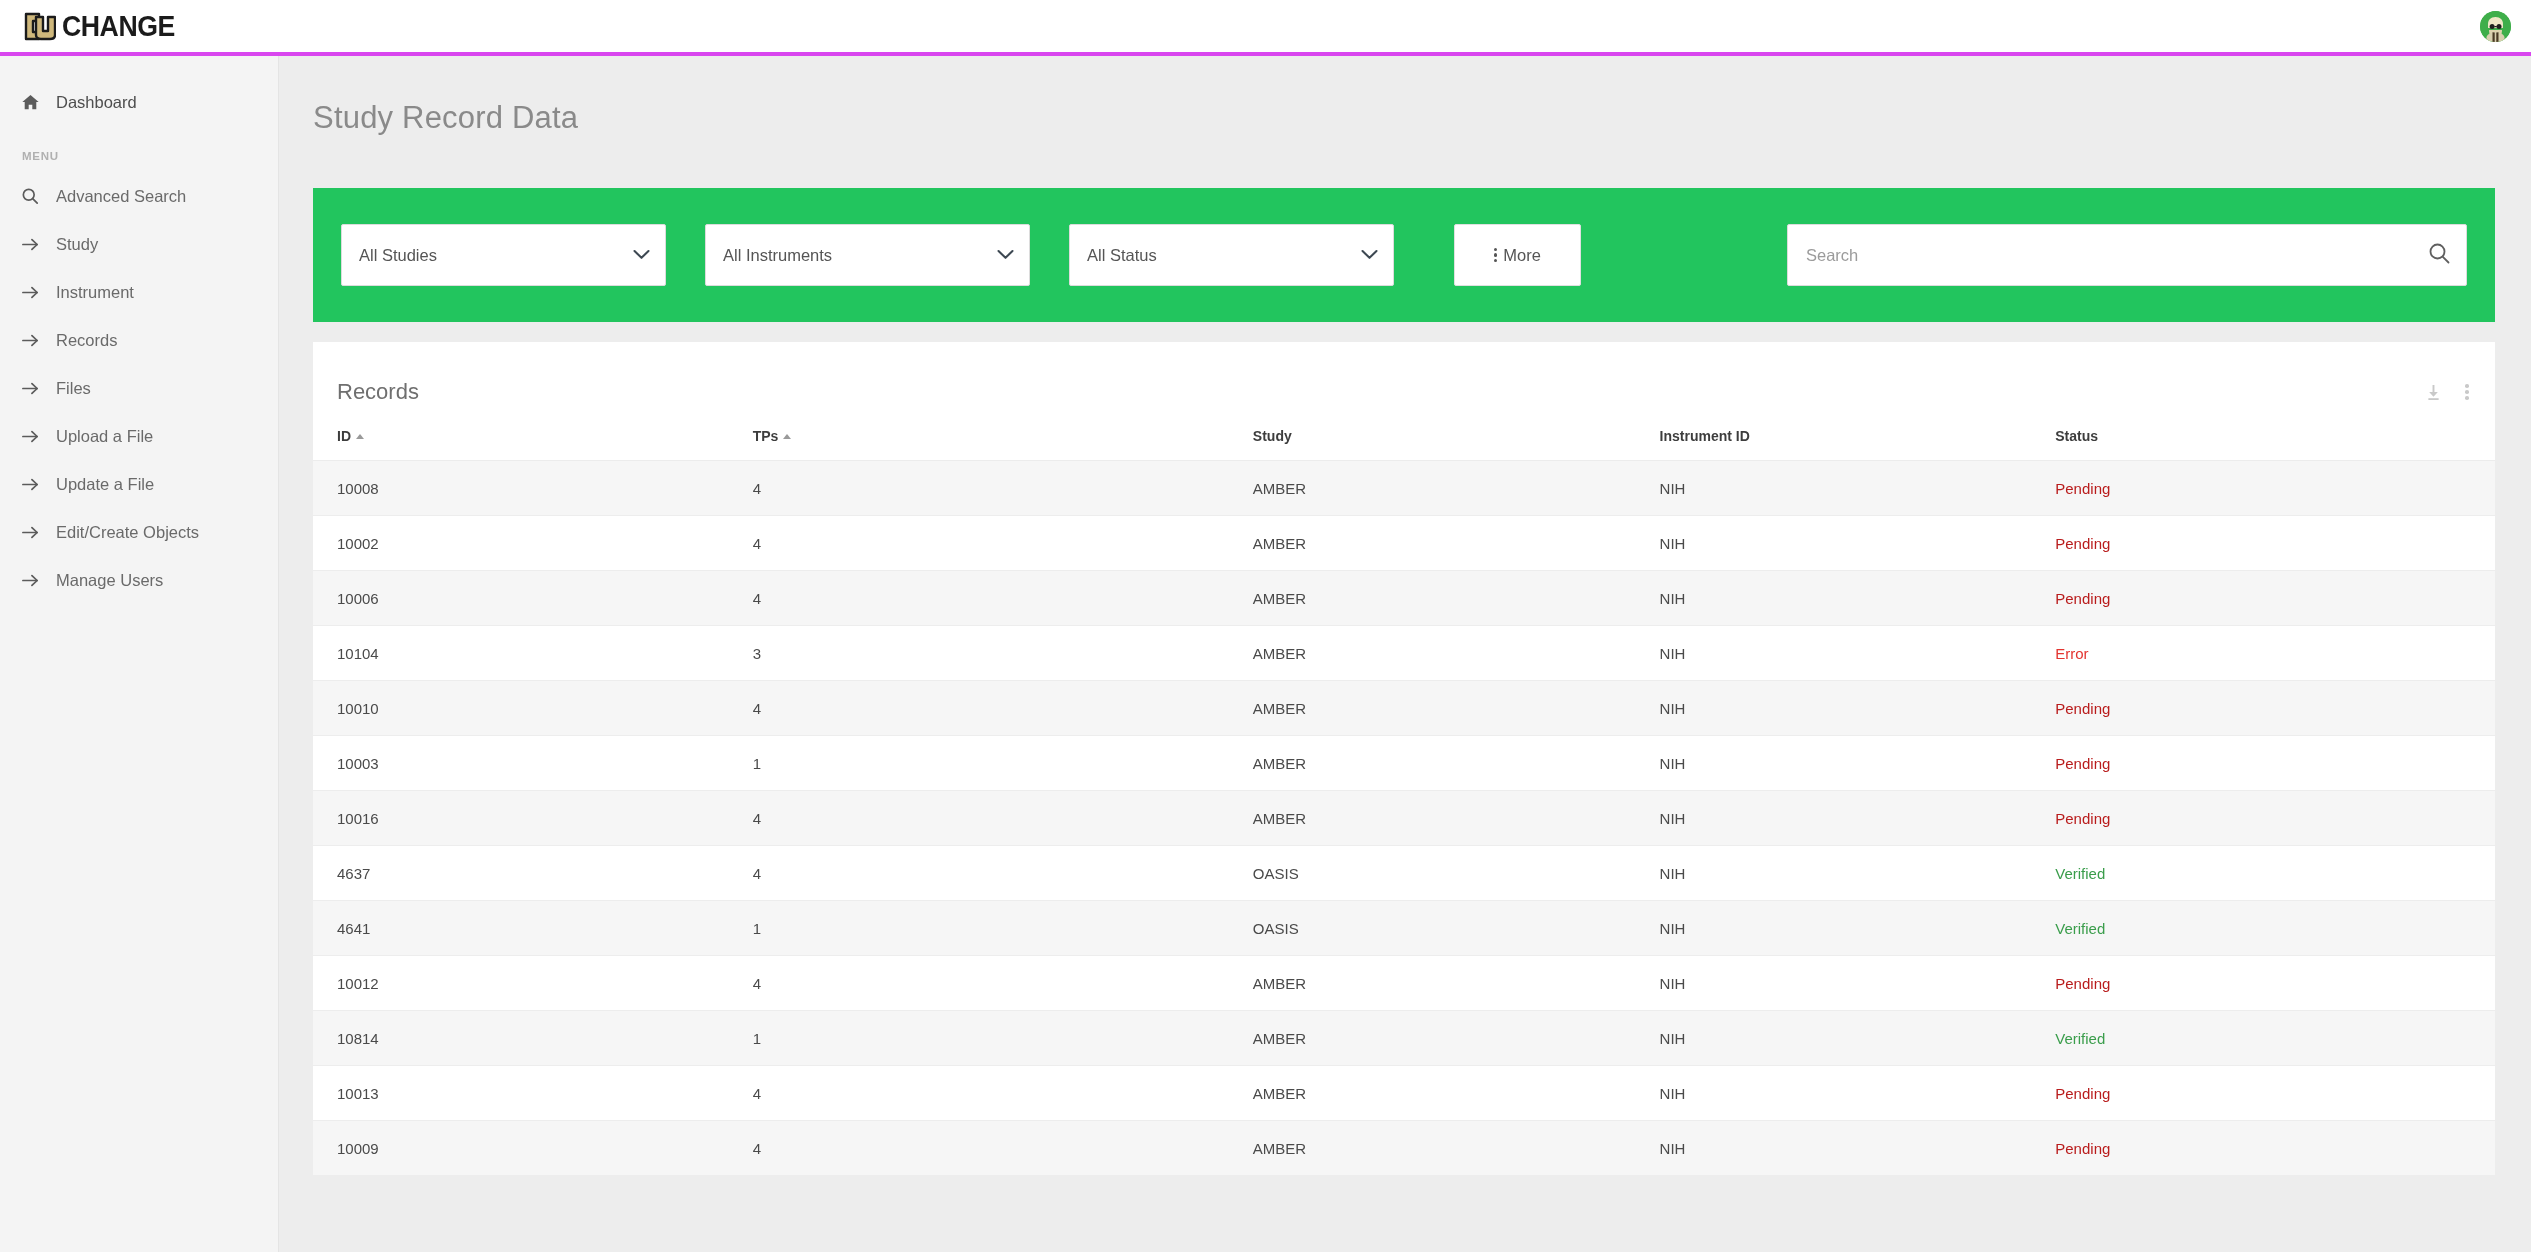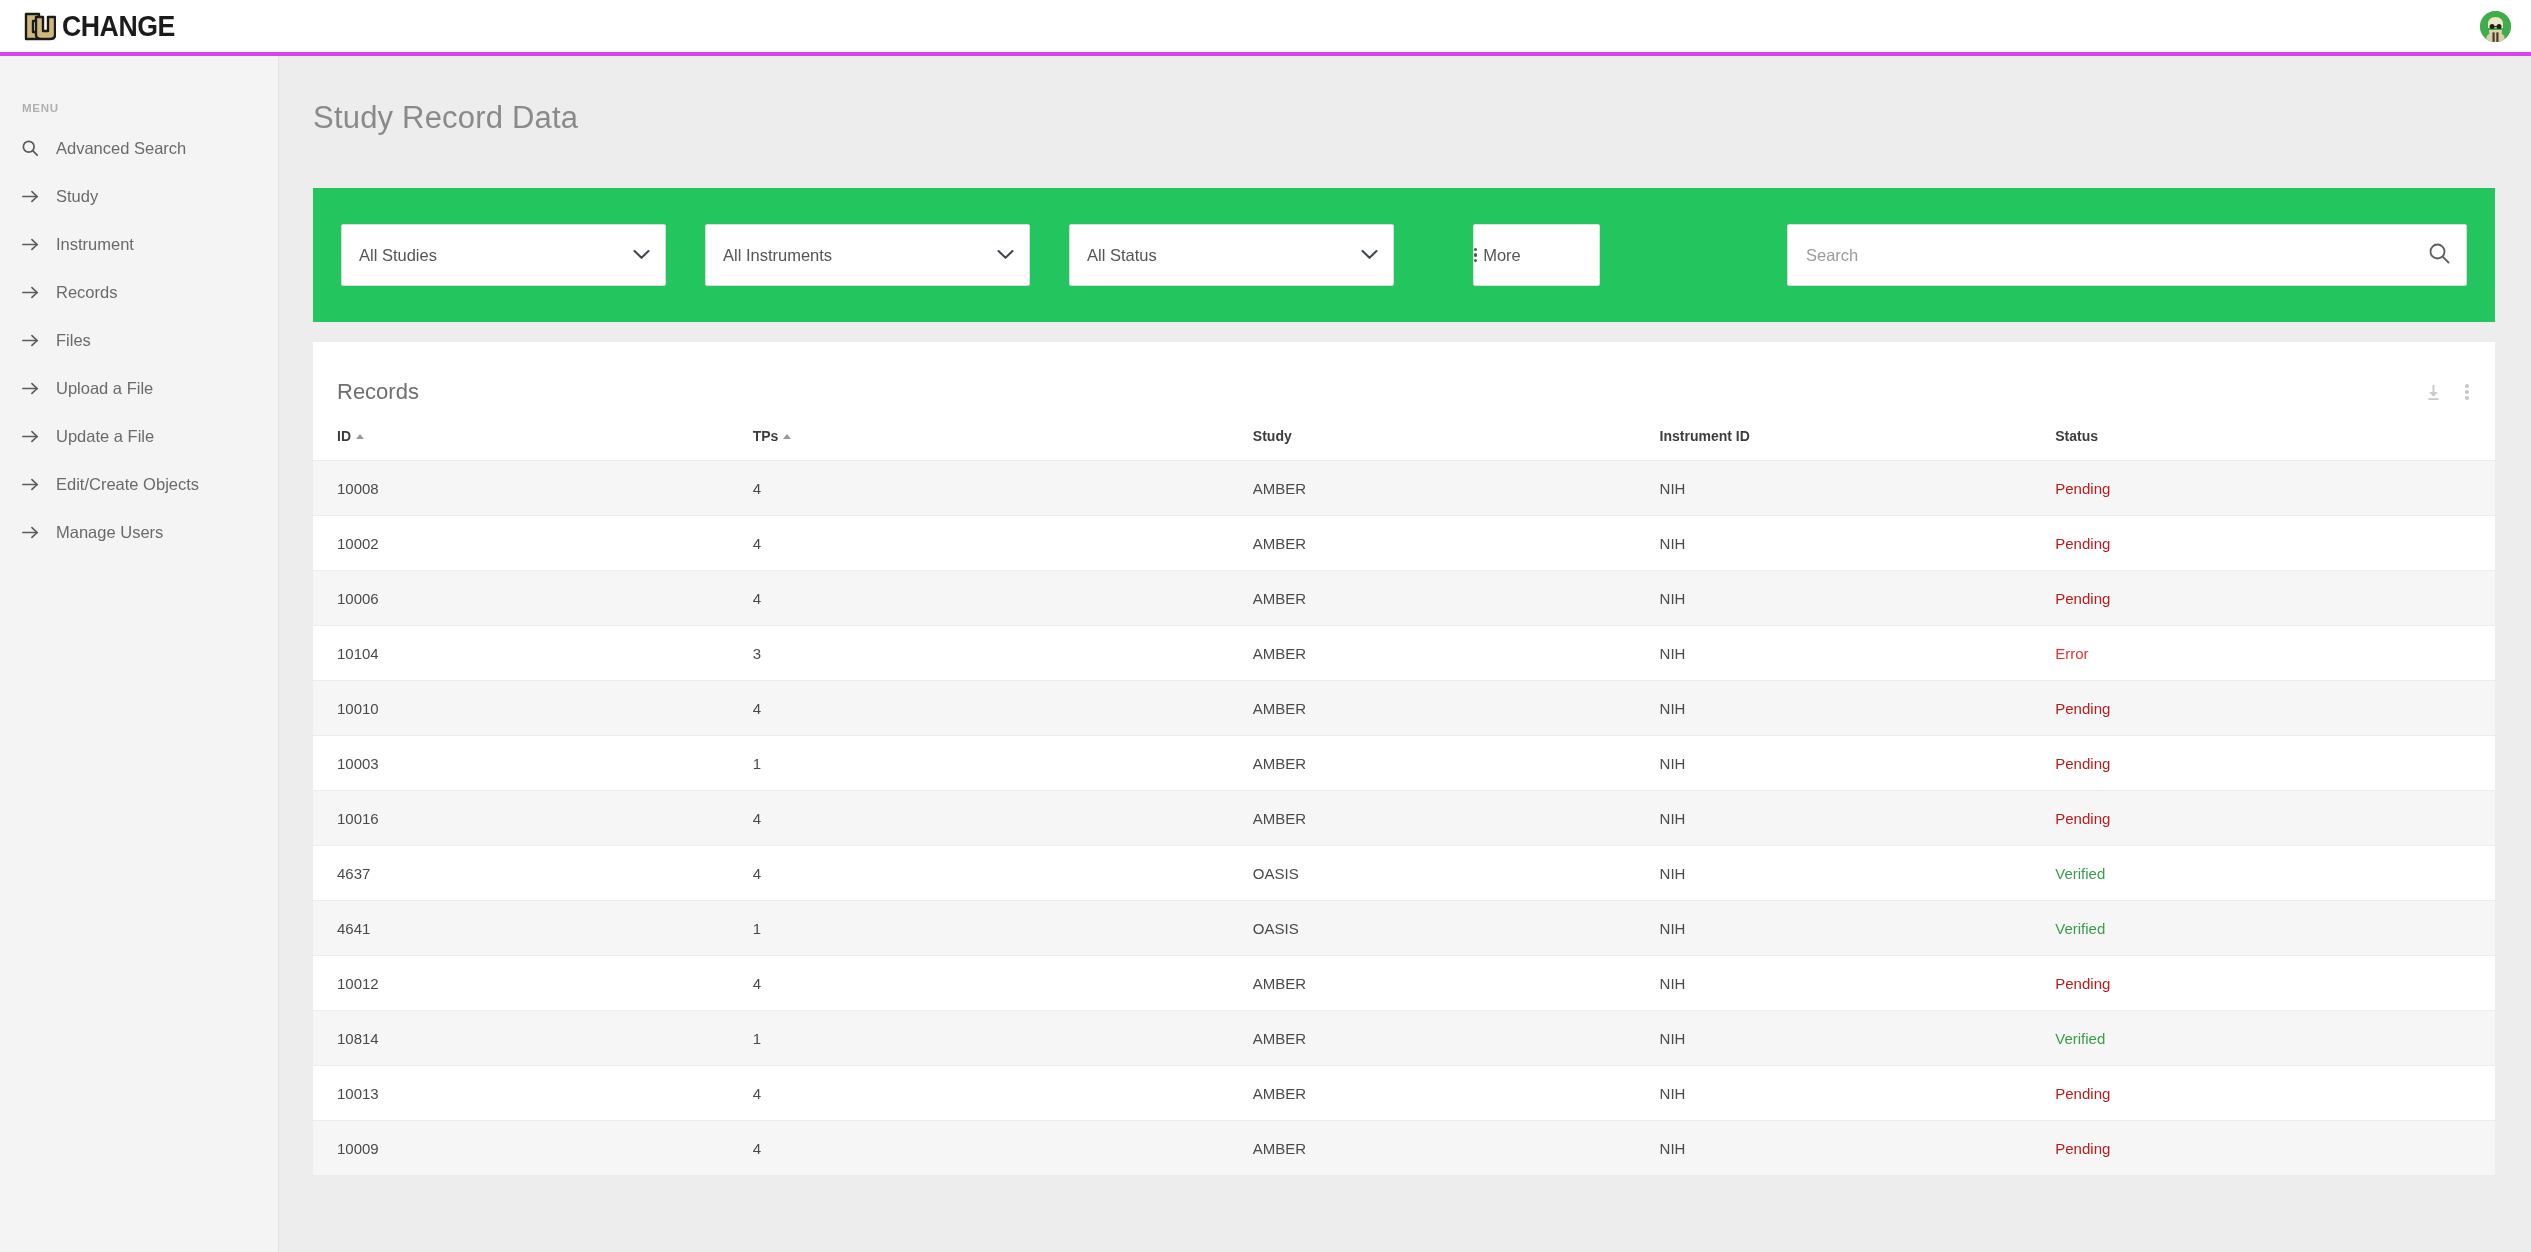--- a/index.html
+++ b/index.html
@@ -157,27 +157,28 @@
     pointer-events: none;
     color: #3d4852;
   }
   .more-btn {
     width: 127px;
     height: 62px;
     border: 1px solid #e0e0e0;
     background: #fff;
     display: flex;
     align-items: center;
+    justify-content: center;
     gap: 6px;
     cursor: pointer;
     border-radius: 2px;
     font-family: "Liberation Sans", sans-serif;
     font-size: 16.5px;
     color: #555;
-    margin-left: 40px;
+    margin-left: 21px;
   }
   .dots-v {
     display: flex;
     flex-direction: column;
     gap: 2.5px;
     align-items: center;
   }
   .dots-v i {
     width: 3.2px; height: 3.2px;
     background: #555;
@@ -315,20 +316,28 @@
         <circle cx="12.1" cy="15.6" r="2.5" fill="#20201e"></circle>
         <circle cx="19.0" cy="15.6" r="2.5" fill="#20201e"></circle>
         <rect x="14.3" y="15" width="2.5" height="1.2" fill="#20201e"></rect>
       </svg>
     </span>
   </div>
 </div>
 
 <nav class="sidebar">
 
+  <a class="nav-item primary" href="#">
+    <span class="nav-ico">
+      <svg width="19" height="19" viewBox="0 0 20 20" fill="currentColor" aria-hidden="true">
+        <path d="M10 2.2 L1.4 9.4 H3.9 V17.2 H8.1 V12.4 H11.9 V17.2 H16.1 V9.4 H18.6 Z"></path>
+      </svg>
+    </span>
+    <span class="nav-label">Dashboard</span>
+  </a>
 
   <div class="menu-heading">MENU</div>
 
   <a class="nav-item" href="#">
     <span class="nav-ico">
       <svg width="18" height="18" viewBox="0 0 20 20" fill="none" stroke="currentColor" stroke-width="1.9" aria-hidden="true">
         <circle cx="8.6" cy="8.6" r="6"></circle>
         <line x1="13" y1="13" x2="18" y2="18" stroke-linecap="round"></line>
       </svg>
     </span>

